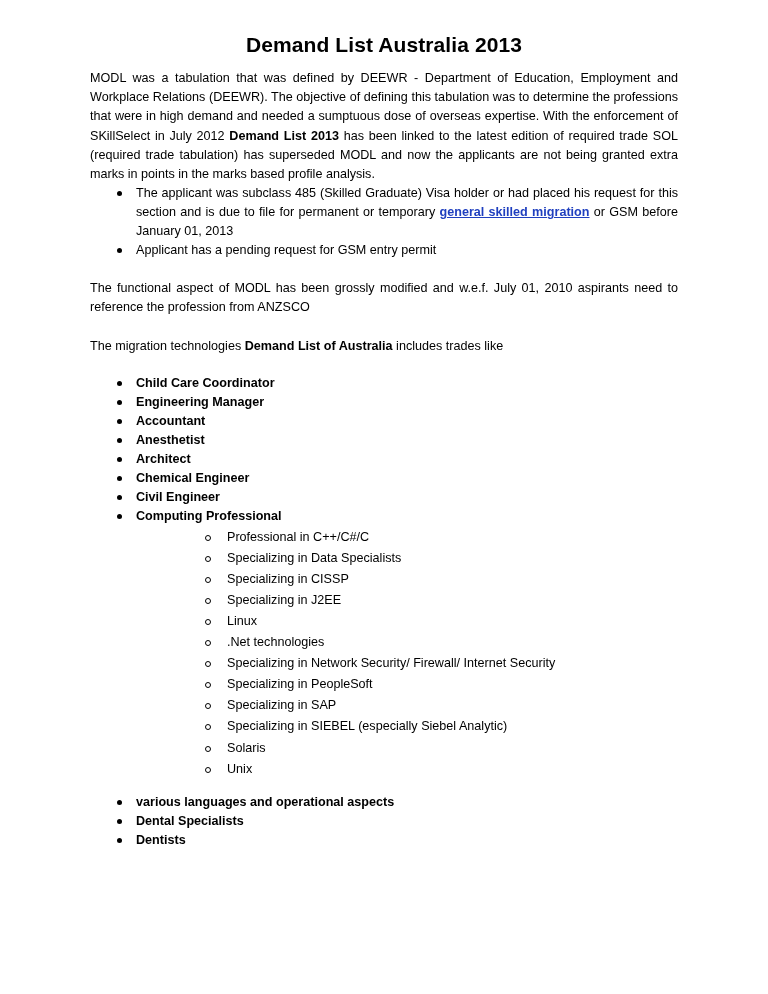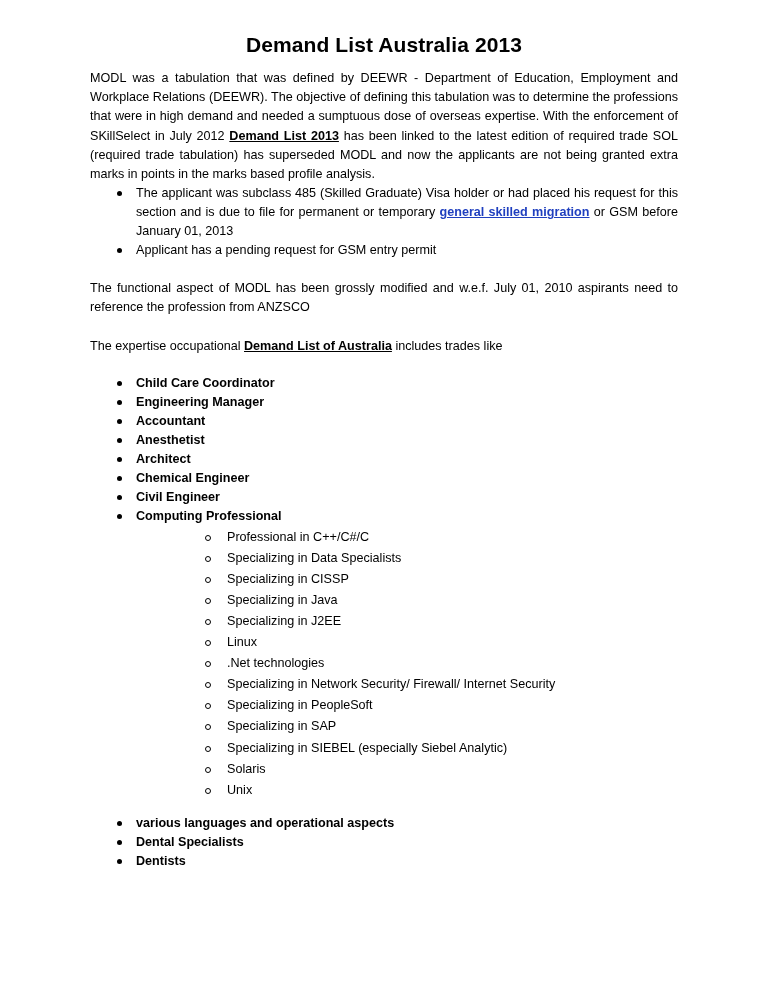--- a/index.html
+++ b/index.html
@@ -30,21 +30,21 @@
       letter-spacing: 0.1px;
     }
     p.para {
       margin: 0;
       font-size: 12.6px;
       line-height: 19.2px;
       text-align: justify;
       text-align-last: left;
     }
     p.para.gap { margin-top: 19px; }
-    .b { font-weight: bold; text-decoration: underline; }
+    .b { font-weight: bold; }
     a.link {
       color: #1f3fbf;
       font-weight: bold;
       text-decoration: underline;
     }
     sup { font-size: 8px; line-height: 0; vertical-align: 5px; }
 
     ul.bullets {
       list-style: none;
       margin: 0;
@@ -128,36 +128,35 @@
       <span>The applicant was subclass 485 (Skilled Graduate) Visa holder or had placed his request for this section and is due to file for permanent or temporary </span><a class="link" href="#">general skilled migration</a><span> or GSM before January 01, 2013</span>
     </li>
     <li>
       <span class="dot"></span>
       <span>Applicant has a pending request for GSM entry permit</span>
     </li>
   </ul>
 
   <p class="para gap">The functional aspect of MODL has been grossly modified and w.e.f. July 01, 2010 aspirants need to reference the profession from ANZSCO</p>
 
-  <p class="para gap"><span>The expertise occupational </span><span class="b">Demand List of Australia</span><span> includes trades like</span></p>
+  <p class="para gap"><span>The migration technologies </span><span class="b">Demand List of Australia</span><span> includes trades like</span></p>
 
   <ul class="trades">
     <li><span class="dot"></span><span>Child Care Coordinator</span></li>
     <li><span class="dot"></span><span>Engineering Manager</span></li>
     <li><span class="dot"></span><span>Accountant</span></li>
     <li><span class="dot"></span><span>Anesthetist</span></li>
     <li><span class="dot"></span><span>Architect</span></li>
     <li><span class="dot"></span><span>Chemical Engineer</span></li>
     <li><span class="dot"></span><span>Civil Engineer</span></li>
     <li><span class="dot"></span><span>Computing Professional</span>
       <ul class="sub">
         <li><span class="circ"></span><span>Professional in C++/C#/C</span></li>
         <li><span class="circ"></span><span>Specializing in Data Specialists</span></li>
         <li><span class="circ"></span><span>Specializing in CISSP</span></li>
-        <li><span class="circ"></span><span>Specializing in Java</span></li>
         <li><span class="circ"></span><span>Specializing in J2EE</span></li>
         <li><span class="circ"></span><span>Linux</span></li>
         <li><span class="circ"></span><span>.Net technologies</span></li>
         <li><span class="circ"></span><span>Specializing in Network Security/ Firewall/ Internet Security</span></li>
         <li><span class="circ"></span><span>Specializing in PeopleSoft</span></li>
         <li><span class="circ"></span><span>Specializing in SAP</span></li>
         <li><span class="circ"></span><span>Specializing in SIEBEL (especially Siebel Analytic)</span></li>
         <li><span class="circ"></span><span>Solaris</span></li>
         <li><span class="circ"></span><span>Unix</span></li>
       </ul>

